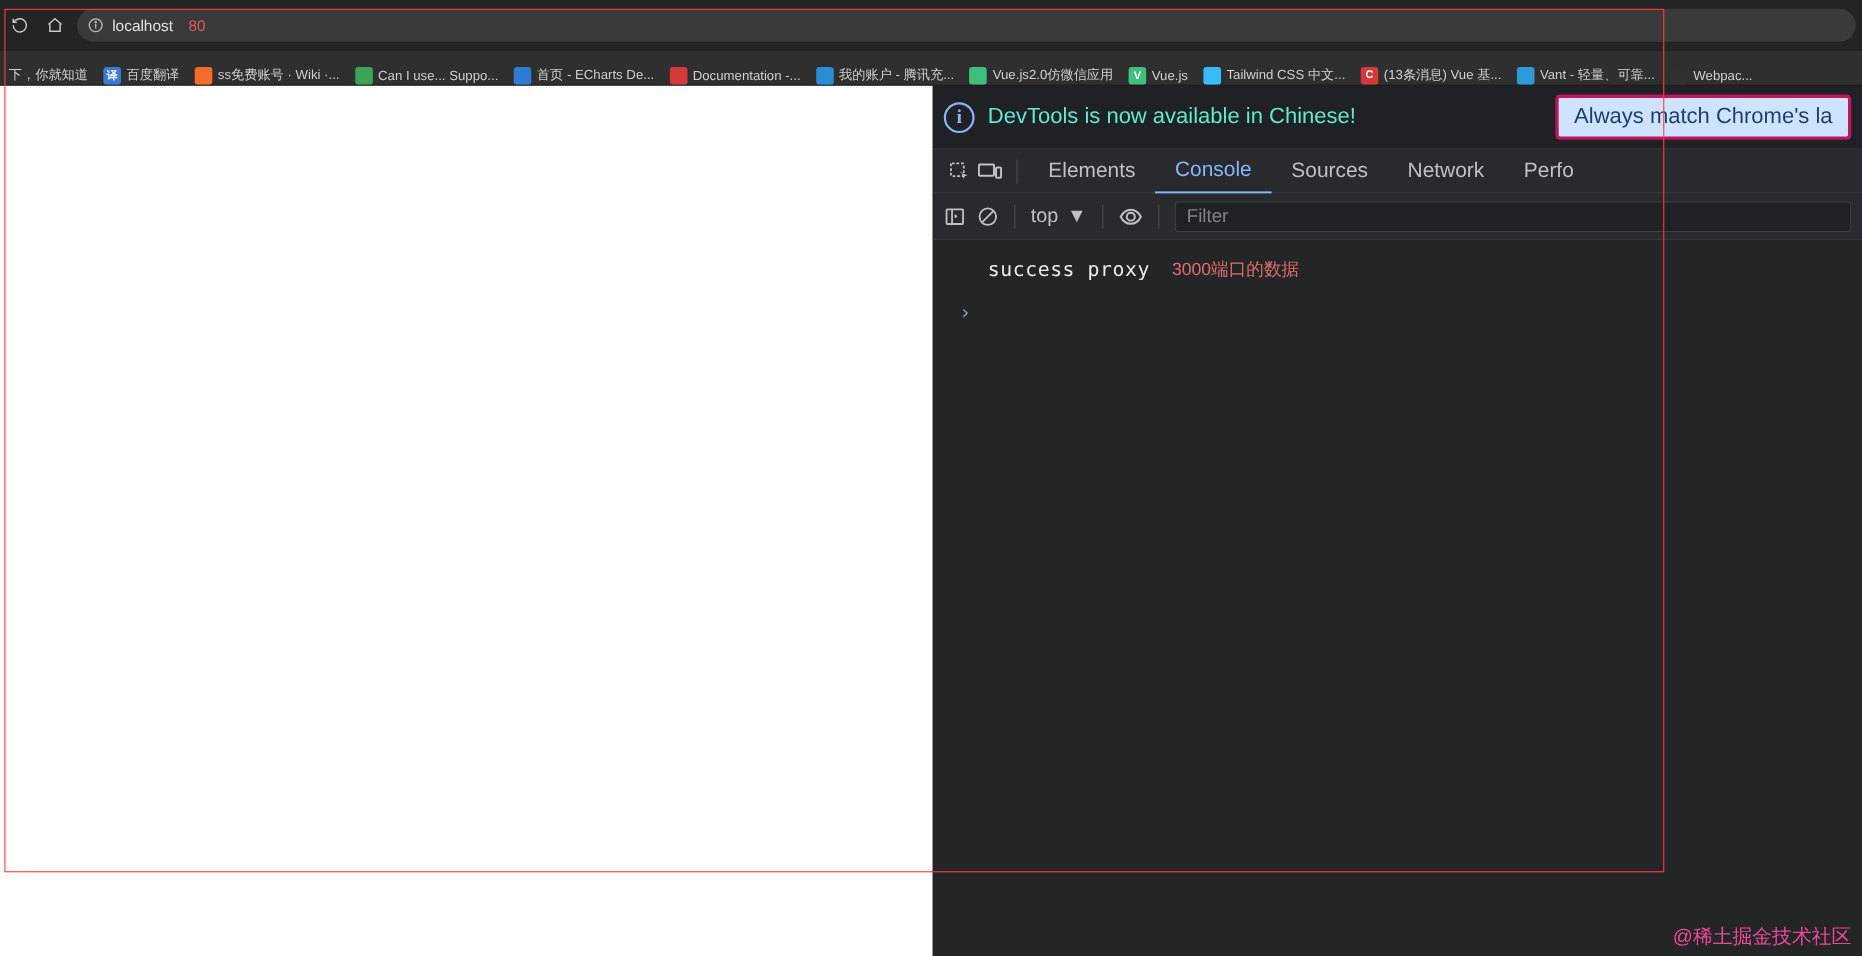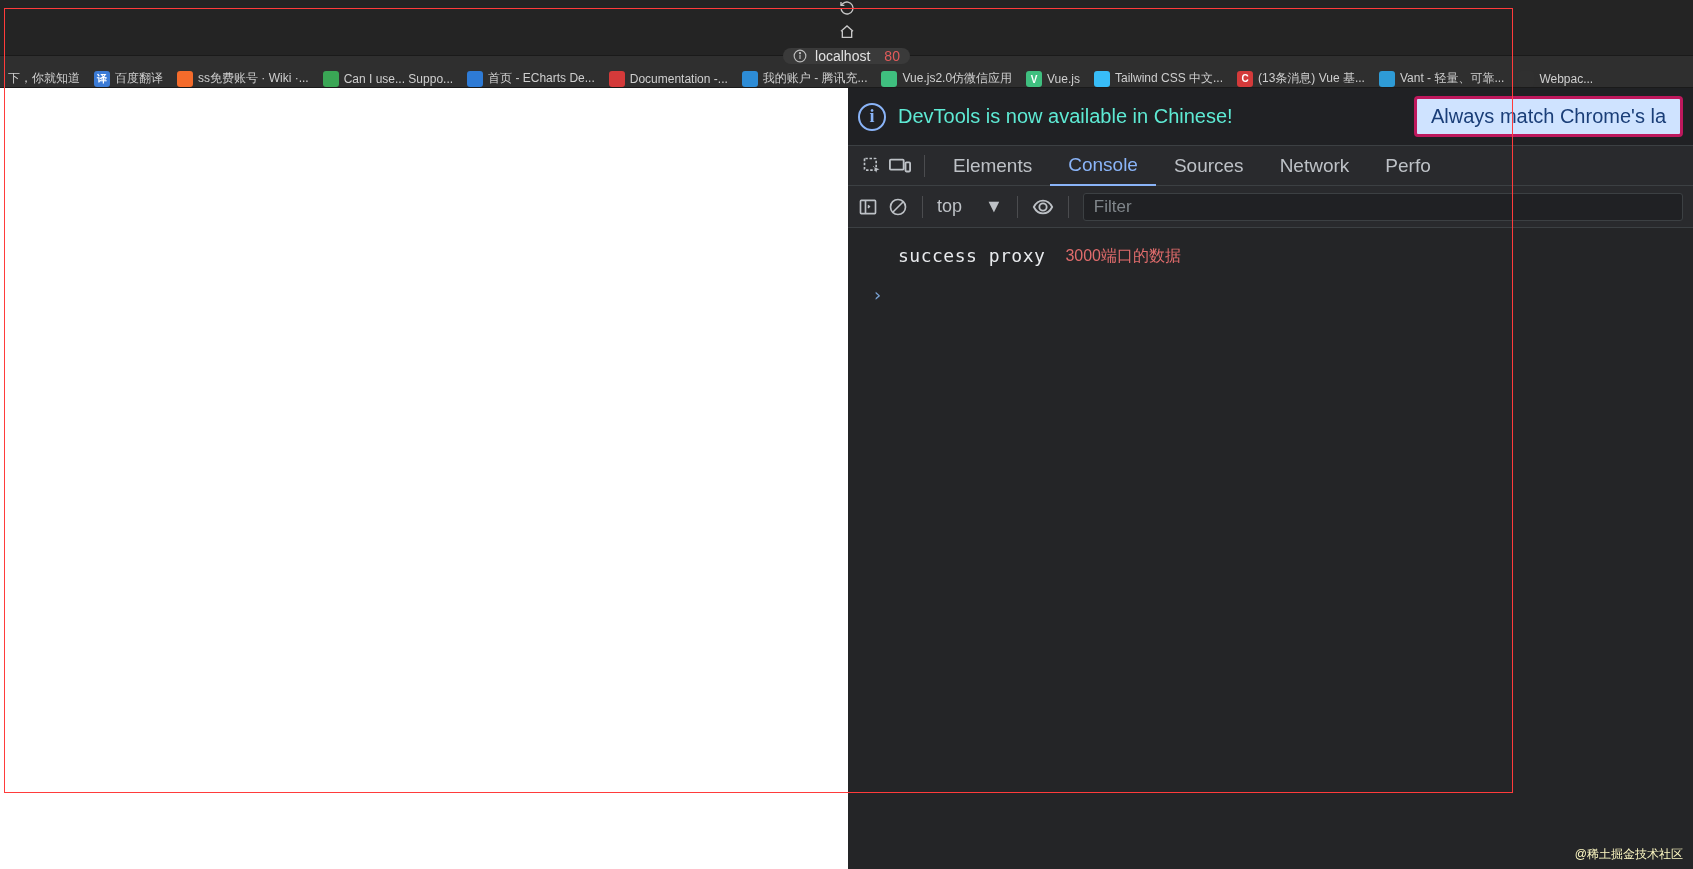--- a/index.html
+++ b/index.html
@@ -1,29 +1,28 @@
 <!DOCTYPE html>
 <html><head>
 <meta charset="utf-8">
 <style>
   * { box-sizing: border-box; margin: 0; padding: 0; }
   html, body { width: 1693px; height: 869px; overflow: hidden; font-family: "Segoe UI", Arial, sans-serif; background:#2b2b2b; }
   body { position: relative; }
 
   
   .top-toolbar {
-    height: 56px;
+    height: 46px;
     background: #242424;
     display: flex;
     align-items: center;
     padding: 0 6px;
     color: #c9c9c9;
     gap: 8px;
     border-bottom: 1px solid #1a1a1a;
-    flex-direction: column;
   }
   .top-toolbar .icon-btn {
     width: 24px; height: 24px;
     display:flex; align-items:center; justify-content:center;
     color:#c9c9c9;
   }
   .addr-wrap {
     flex:1;
     display:flex;
     align-items:center;
@@ -157,21 +156,21 @@
     padding:0 10px;
     gap:10px;
     color:#bdc1c6;
     font-size:18px;
   }
   .console-toolbar .vsep {
     width:1px; height:22px; background:#4b4c4f;
     margin:0 4px;
   }
   .ctx-sel {
-    display:flex; align-items:center; gap:23px;
+    display:flex; align-items:center; gap:8px;
   }
   .filter-input {
     flex:1;
     min-width:0;
     background:#202124;
     border:1px solid #3c4043;
     border-radius:3px;
     height:28px;
     padding:0 10px;
     color:#e8eaed;
@@ -215,22 +214,22 @@
     left:4px; top:8px;
     right:180px; bottom:76px;
     border:1px solid #ff3b3b;
     pointer-events:none;
   }
 
   
   .watermark {
     position:absolute;
     right:10px; bottom:6px;
-    font-size:12px;
-    color:#fef9c3;
+    font-size:18px;
+    color:#ec4899;
   }
 
   svg { display:block; }
 </style>
 </head>
 <body>
 
 <div class="top-toolbar">
   <div class="icon-btn">
     <svg width="16" height="16" viewBox="0 0 24 24" fill="none" stroke="currentColor" stroke-width="2">

